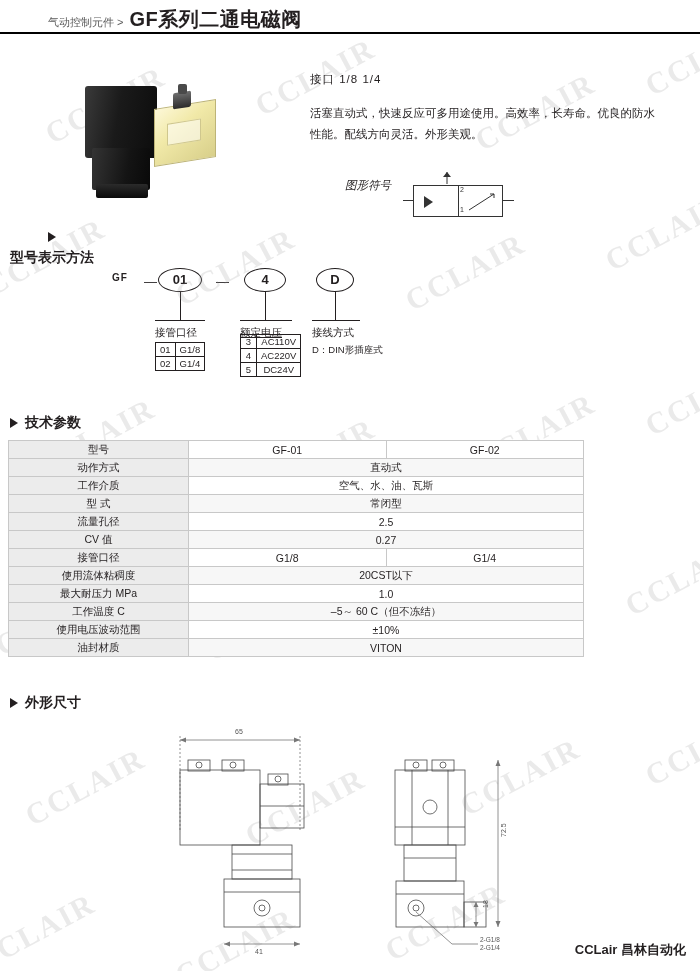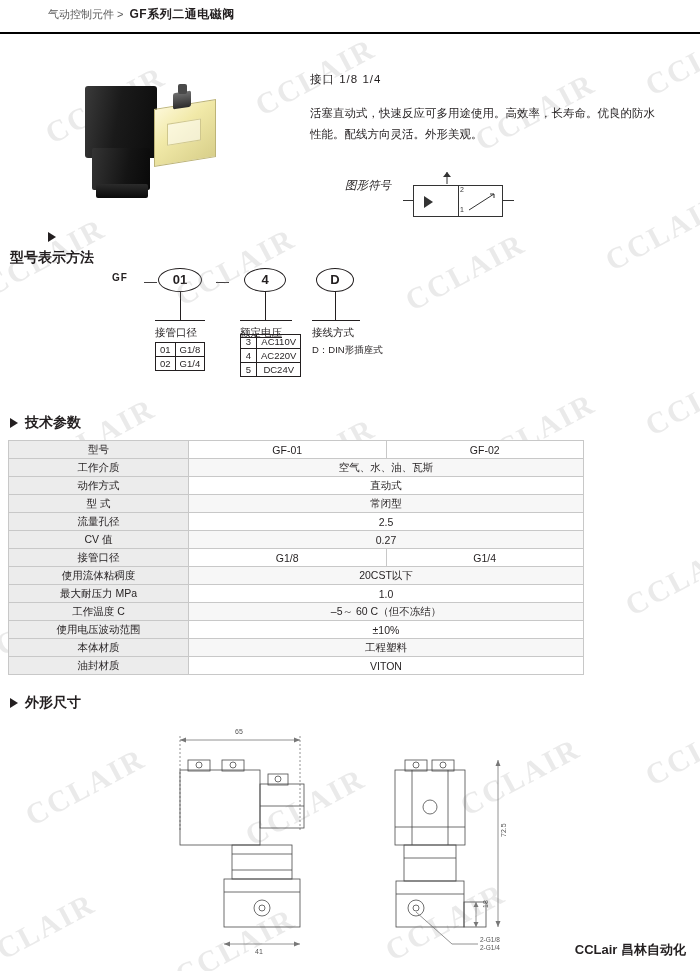--- a/index.html
+++ b/index.html
@@ -41,21 +41,21 @@
     align-items: baseline;
     gap: 6px;
     z-index: 10;
   }
   .header .crumb {
     font-size: 11px;
     color: #5a5a5a;
     margin-left: 40px;
   }
   .header .title {
-    font-size: 12px;
+    font-size: 20px;
     font-weight: bold;
     color: #231f20;
     letter-spacing: 0.5px;
   }
   .header-rule {
     position: absolute;
     left: 0; right: 0; top: 32px;
     height: 2px;
     background: #000;
     z-index: 10;
@@ -406,26 +406,26 @@
 
 <div class="spec-wrap">
   <table class="spec">
     <tbody id="spec-body">
         <tr>
           <td class="rowhead">型号</td>
           <td>GF-01</td>
           <td>GF-02</td>
         </tr>
         <tr>
+          <td class="rowhead">动作方式</td>
+          <td colspan="2">直动式</td>
+        </tr>
+        <tr>
           <td class="rowhead">工作介质</td>
           <td colspan="2">空气、水、油、瓦斯</td>
-        </tr>
-        <tr>
-          <td class="rowhead">动作方式</td>
-          <td colspan="2">直动式</td>
         </tr>
         <tr>
           <td class="rowhead">型  式</td>
           <td colspan="2">常闭型</td>
         </tr>
         <tr>
           <td class="rowhead">流量孔径</td>
           <td colspan="2">2.5</td>
         </tr>
         <tr>
@@ -445,24 +445,20 @@
           <td class="rowhead">最大耐压力 MPa</td>
           <td colspan="2">1.0</td>
         </tr>
         <tr>
           <td class="rowhead">工作温度 C</td>
           <td colspan="2">–5～ 60 C（但不冻结）</td>
         </tr>
         <tr>
           <td class="rowhead">使用电压波动范围</td>
           <td colspan="2">±10%</td>
-        </tr>
-        <tr>
-          <td class="rowhead">本体材质</td>
-          <td colspan="2">工程塑料</td>
         </tr>
         <tr>
           <td class="rowhead">油封材质</td>
           <td colspan="2">VITON</td>
         </tr>
       </tbody>
   </table>
 </div>
 
 <div class="sec" style="left:10px; top:694px;">

